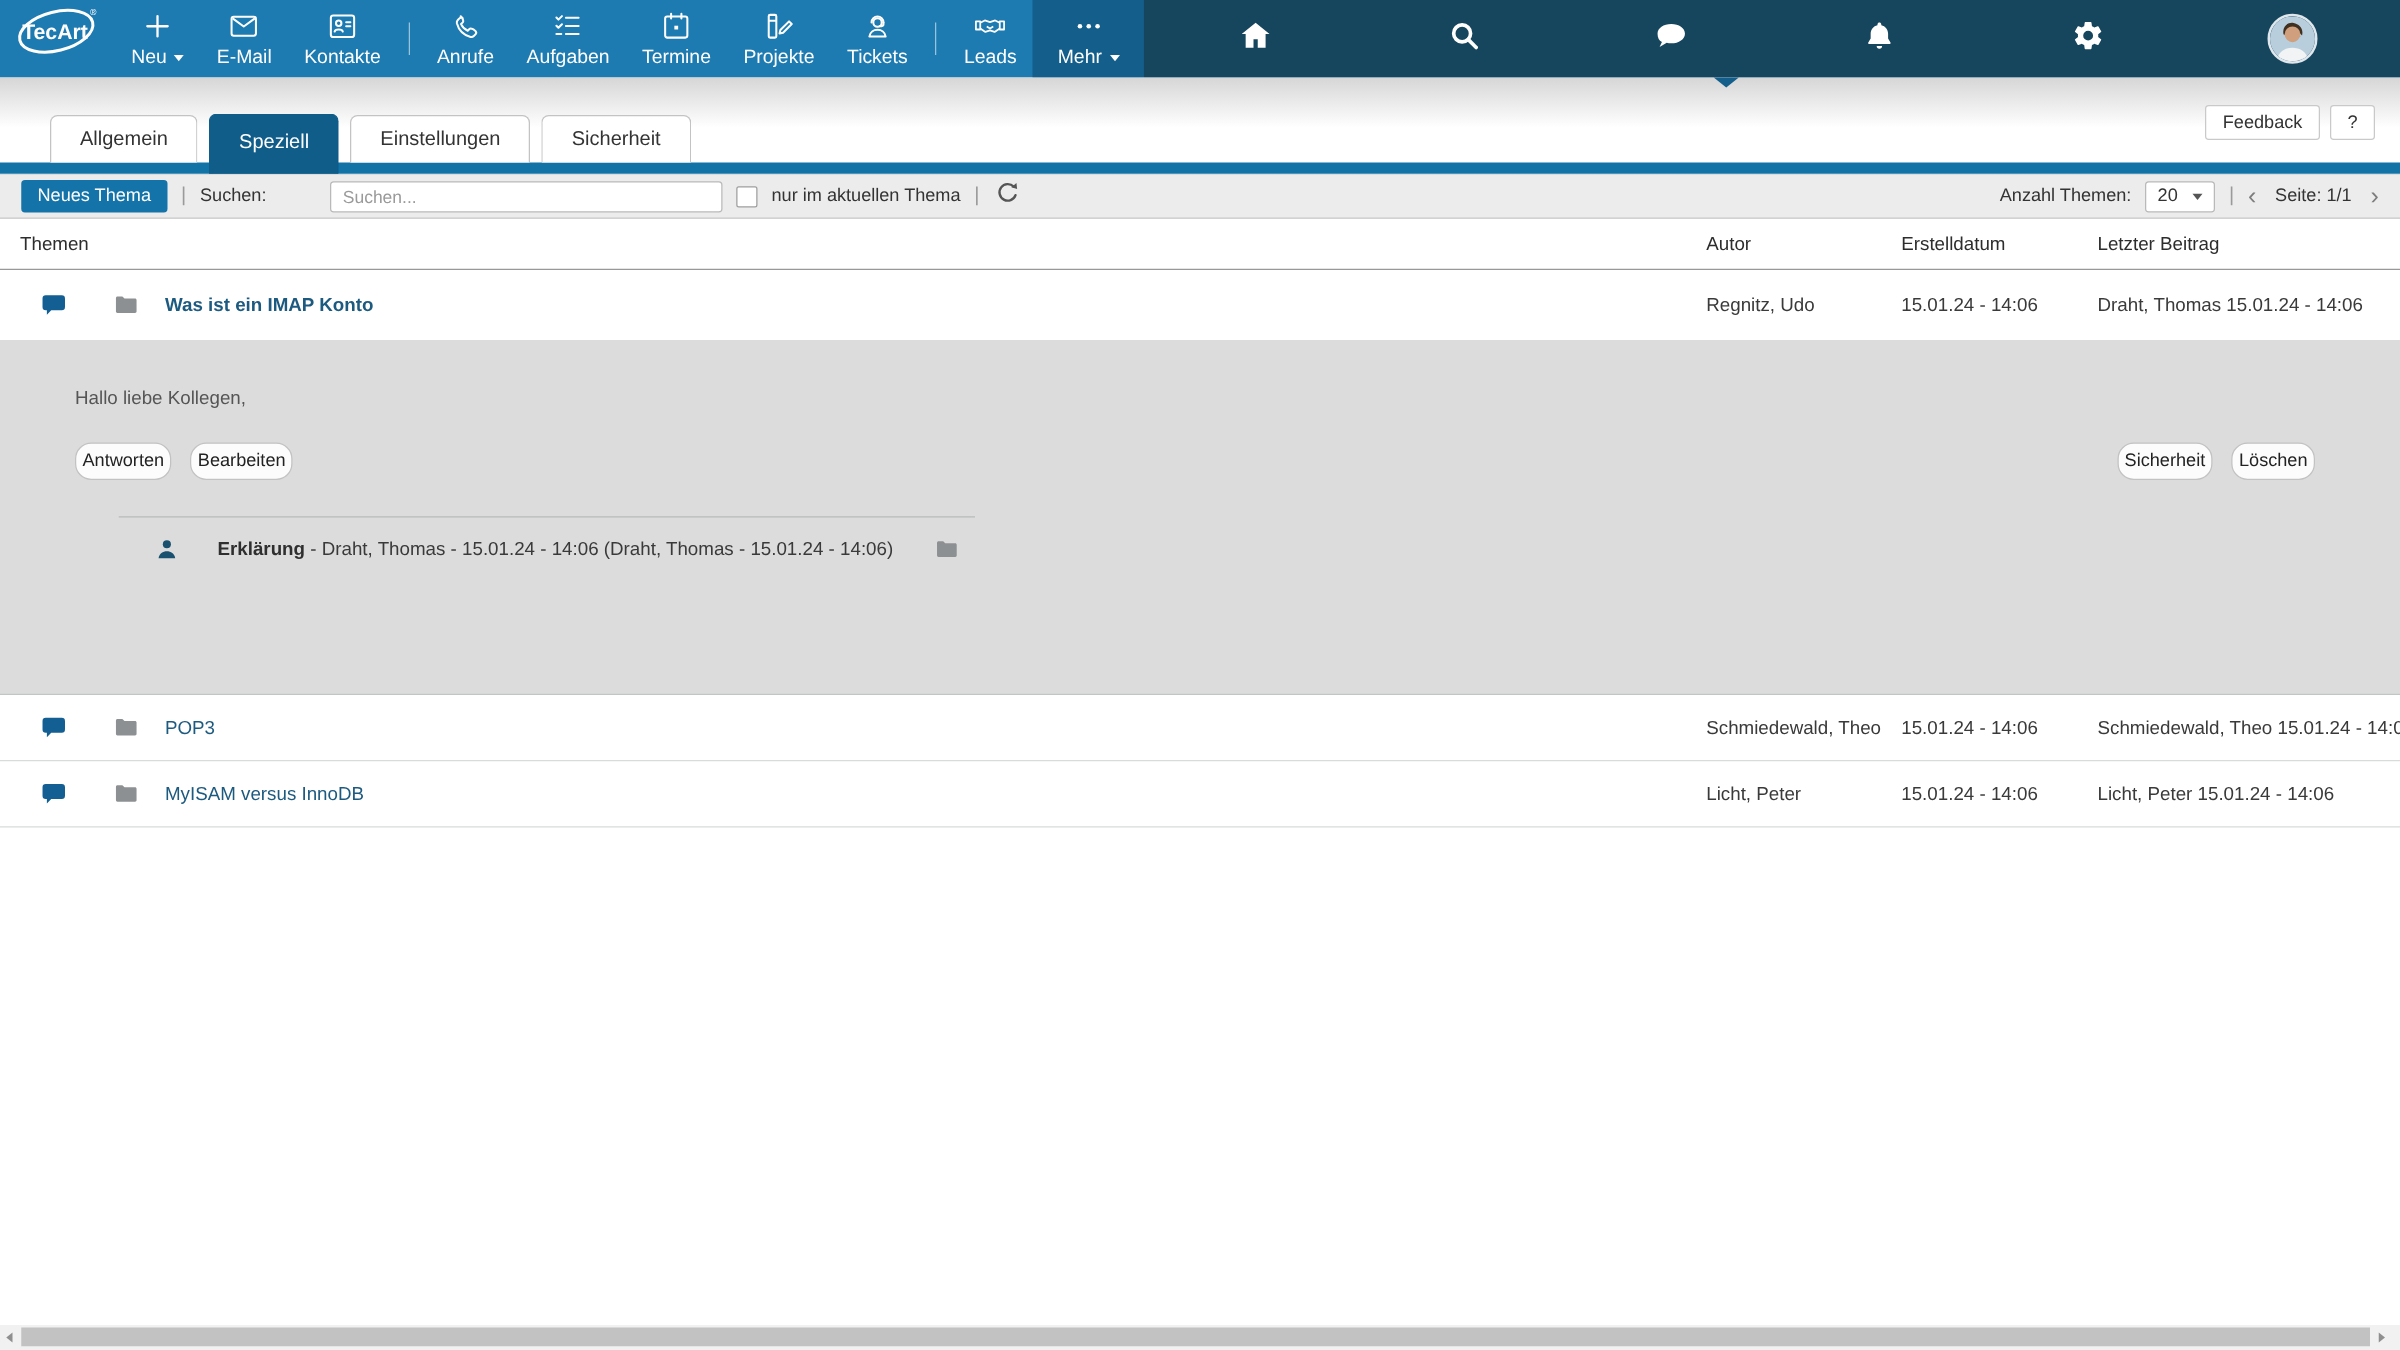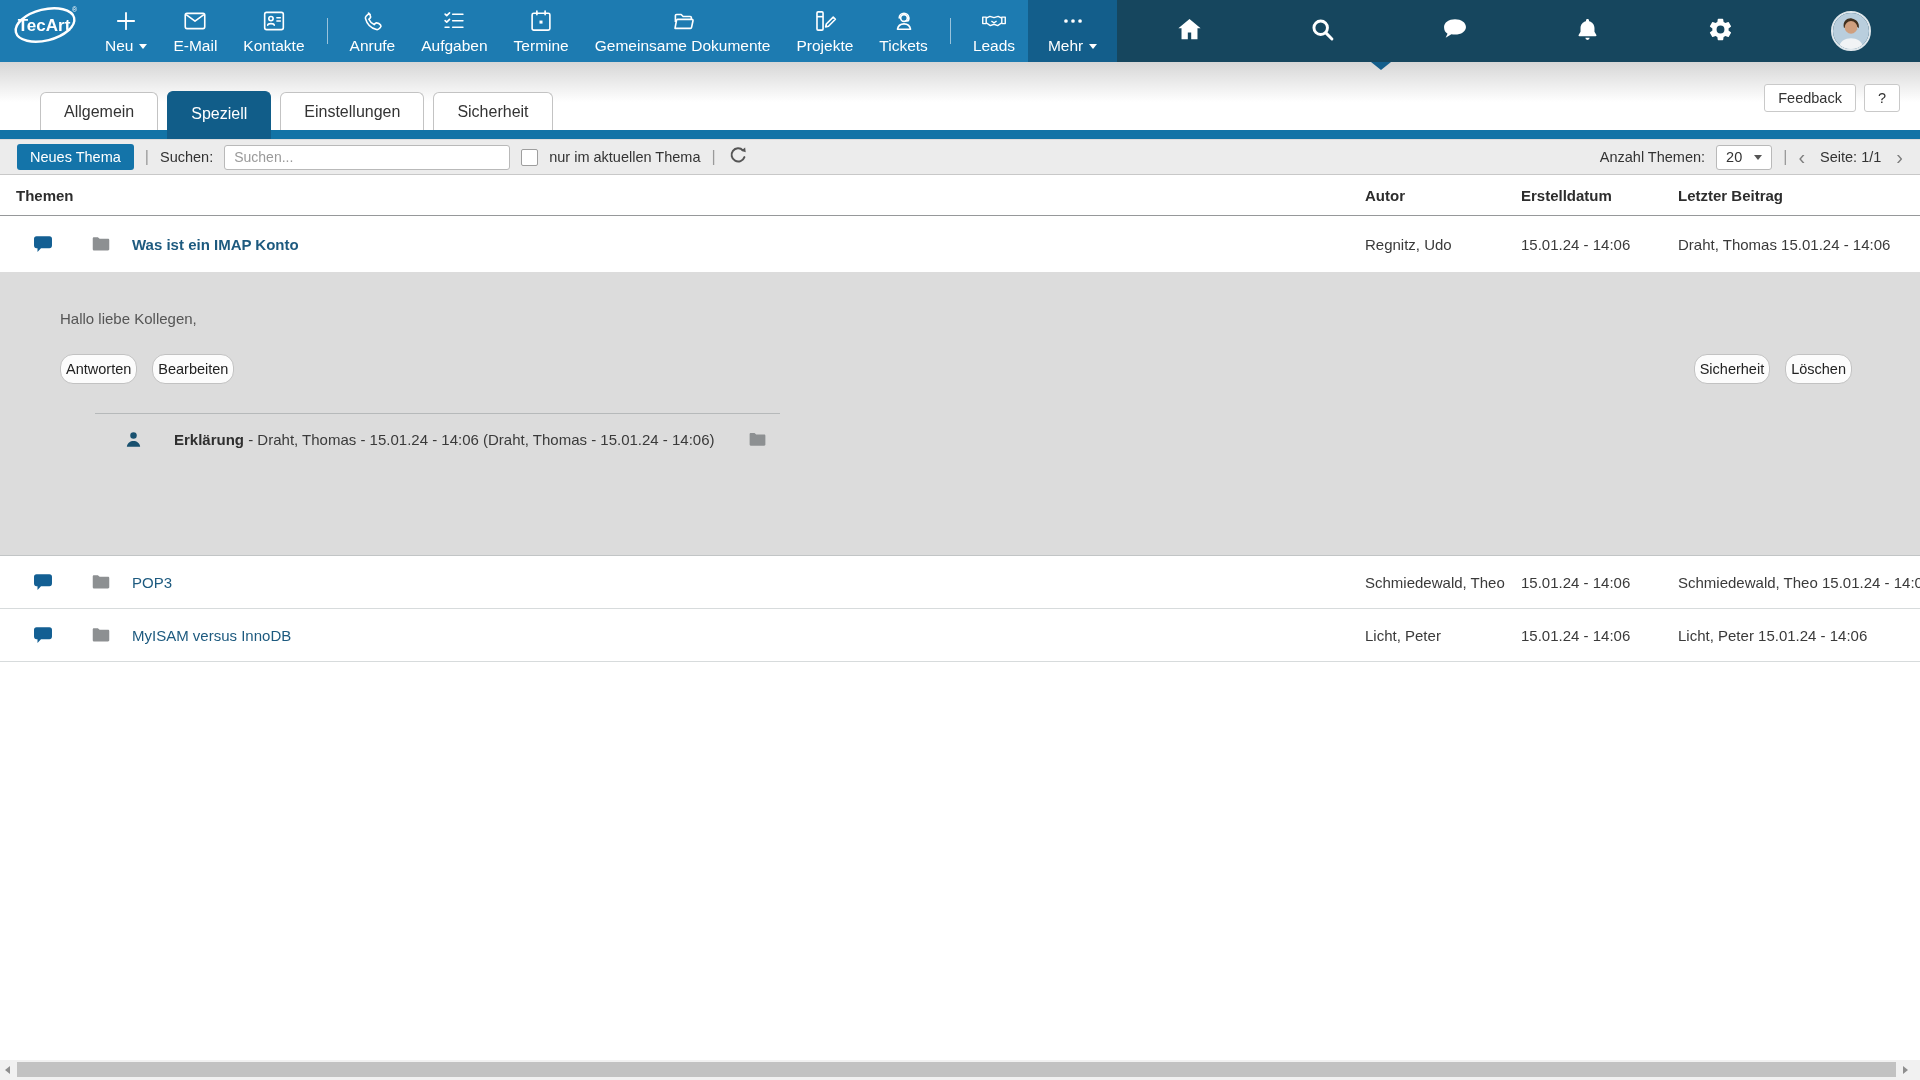--- a/index.html
+++ b/index.html
@@ -37,37 +37,37 @@
   .helpbtns { position:absolute; top:22px; right:20px; display:flex; gap:8px; z-index:2; }
   .helpbtn { background:#fff; border:1px solid #c9c9c9; border-radius:3px; padding:5px 13px;
              font-size:14.5px; color:#333; cursor:pointer; }
 
   
   .toolbar { height:36px; background:#ececec; border-top:1px solid #dcdcdc; border-bottom:1px solid #c8c8c8;
              display:flex; align-items:center; padding:0 17px; gap:11px; font-size:14.5px; color:#333; }
   .btn-primary { background:#1474a9; color:#fff; border:none; border-radius:3px; padding:5px 13px;
                  font-size:14.5px; cursor:pointer; }
   .tsep { color:#9a9a9a; font-size:16px; }
-  .search-input { width:286px; height:25px; border:1px solid #b9b9b9; border-radius:3px; padding:0 9px;
+  .search-input { width:314px; height:25px; border:1px solid #b9b9b9; border-radius:3px; padding:0 9px;
                   font-size:14px; color:#333; background:#fff; outline:none;
-                  font-family:"Liberation Sans","DejaVu Sans",sans-serif; }
+                  font-family:"Liberation Sans","DejaVu Sans",sans-serif;margin-left:40px; }
   .search-input::placeholder { color:#9a9a9a; }
   .cb { width:17px; height:17px; border:1px solid #9e9e9e; border-radius:2px; background:#fff;
         appearance:none; -webkit-appearance:none; cursor:pointer; }
   .spacer { flex:1; }
   .selectbox { background:#fff; border:1px solid #b9b9b9; border-radius:3px; height:25px; padding:0 9px;
                display:flex; align-items:center; gap:12px; font-size:14.5px; cursor:pointer; }
   .caret-dark { width:0; height:0; border-left:4.5px solid transparent; border-right:4.5px solid transparent;
                 border-top:5px solid #555; }
   .pager { display:flex; align-items:center; gap:15px; }
   .chev { color:#7d7d7d; font-size:20px; line-height:1; cursor:pointer; }
 
   
   .grid { display:grid; grid-template-columns:1365px 156px 157px minmax(0,1fr); align-items:center; }
-  .thead { height:41px; font-weight:bold; font-size:15px; color:#2d2d2d; border-bottom:1px solid #96989a; }
+  .thead { height:41px; font-weight:normal; font-size:15px; color:#2d2d2d; border-bottom:1px solid #96989a; }
   .thead .c1 { padding-left:16px; }
   .cell { font-size:15px; color:#3a3a3a; white-space:nowrap; overflow:hidden; }
   .trow { height:56px; }
   .trow.small { height:53px; border-bottom:1px solid #d7dbdc; }
   .trow .c1 { display:flex; align-items:center; padding-left:32px; overflow:hidden; }
   .rowicon { display:flex; align-items:center; }
   .folder-gap { margin-left:36px; }
   .row-title { margin-left:20px; font-size:15px; color:#1d5a7f; cursor:pointer; white-space:nowrap; }
   .row-title.bold { font-weight:bold; }
 
@@ -182,31 +182,20 @@
             <rect x="10.6" y="11.6" width="2.8" height="2.8" fill="#fff" stroke="none"></rect>
           </svg>
       </span>
       <span class="nlabel">
           <span>Termine</span>
         </span>
     </div>
     <div class="nav-item">
       <span class="nicon">
         <svg width="26" height="26" viewBox="0 0 24 24" fill="none" stroke="#fff" stroke-width="1.5" stroke-linejoin="round">
-            <path d="M4.6 18.8L6 11.4c.1-.5.5-.9 1-.9h13.2c.7 0 1.2.6 1 1.3l-1.3 6.1c-.1.5-.5.9-1 .9z"></path>
-            <path d="M5 13V7c0-.6.4-1 1-1h4.3l1.8 1.8h6.6c.6 0 1 .4 1 1v1.7"></path>
-          </svg>
-      </span>
-      <span class="nlabel">
-          <span>Gemeinsame Dokumente</span>
-        </span>
-    </div>
-    <div class="nav-item">
-      <span class="nicon">
-        <svg width="26" height="26" viewBox="0 0 24 24" fill="none" stroke="#fff" stroke-width="1.5" stroke-linejoin="round">
             <rect x="4.6" y="3.6" width="5.6" height="16.8" rx="1"></rect>
             <path d="M4.6 8h5.6"></path>
             <path d="M13.2 14.8l6.4-6.4 2 2-6.4 6.4-2.6.6z"></path>
           </svg>
       </span>
       <span class="nlabel">
           <span>Projekte</span>
         </span>
     </div>
     <div class="nav-item">

